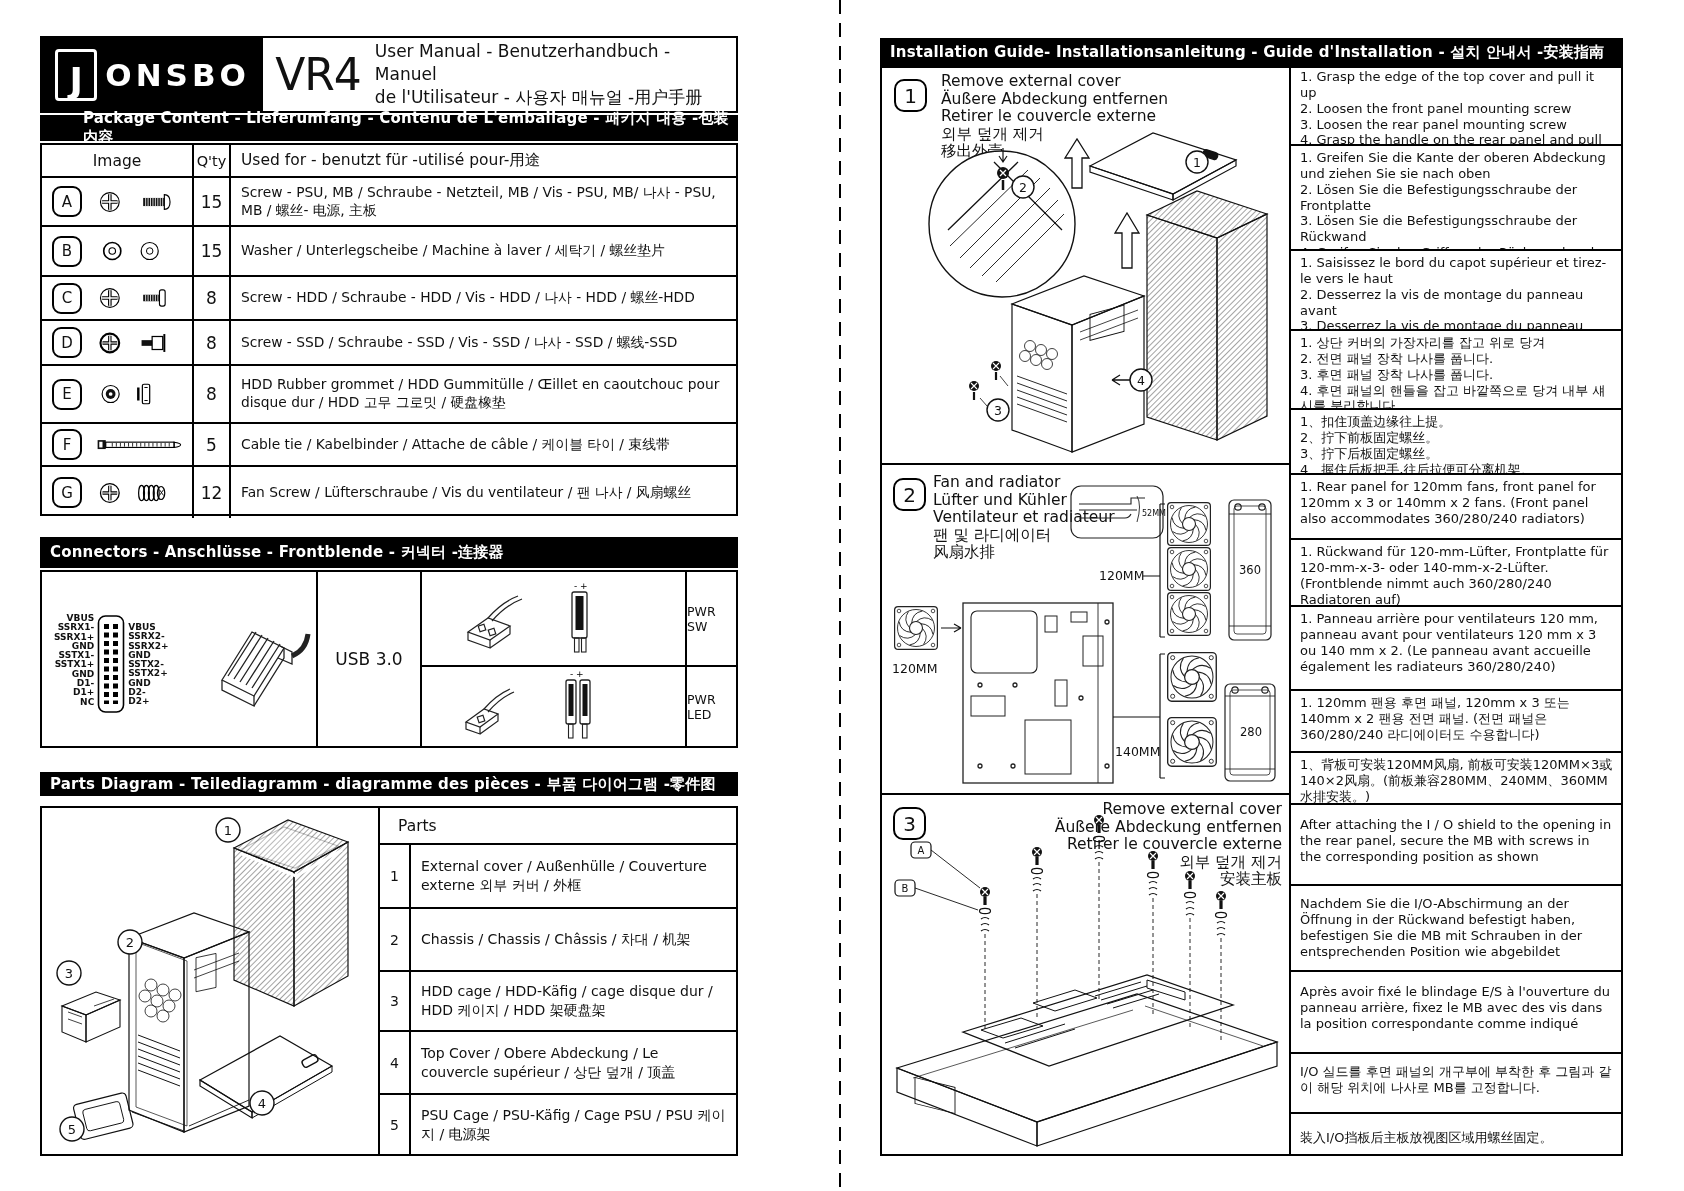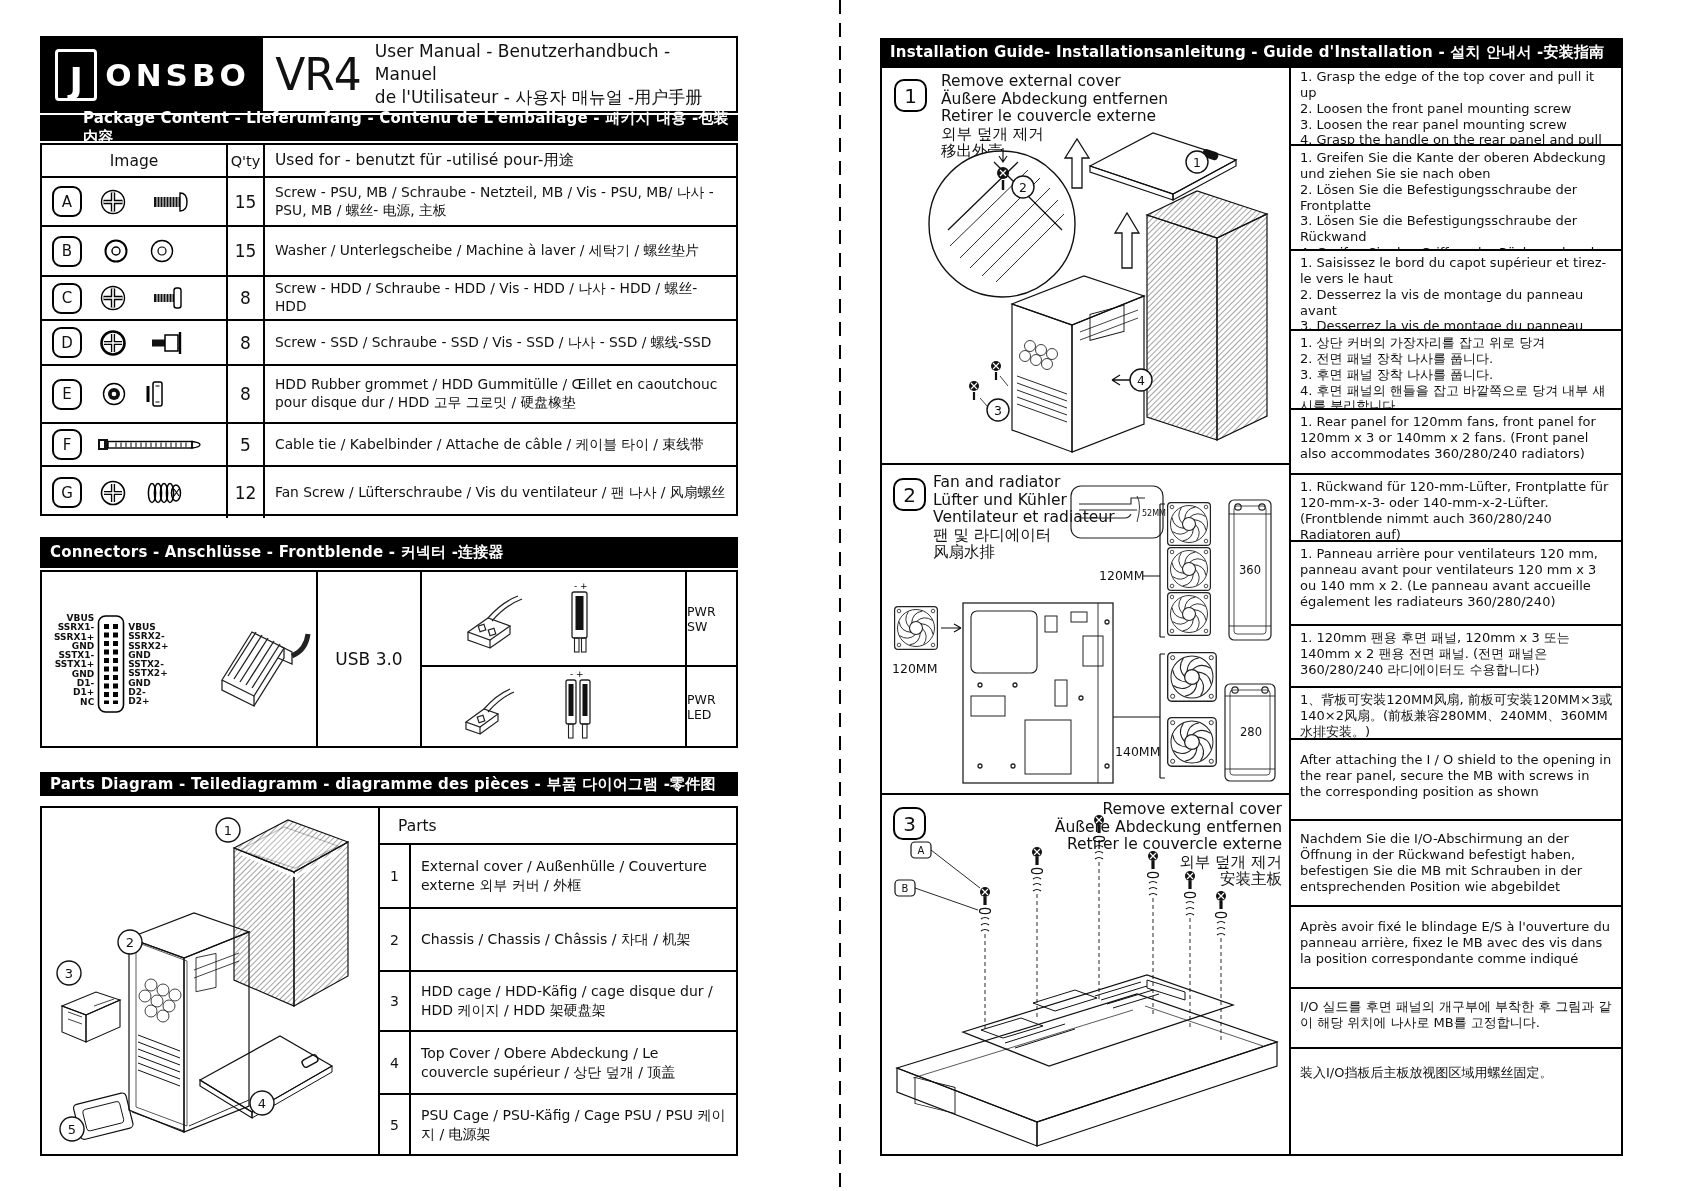--- a/index.html
+++ b/index.html
@@ -13,21 +13,21 @@
   .logo{width:222px;background:#000;color:#fff;display:flex;align-items:center;justify-content:center;gap:8px;}
   .logo-j{border:3px solid #fff;border-radius:4px;width:36px;height:46px;display:flex;align-items:flex-end;
           justify-content:center;font-size:36px;font-weight:bold;line-height:.9;}
   .logo-rest{font-size:31px;font-weight:bold;letter-spacing:4px;}
   .model{font-size:44px;letter-spacing:-1px;display:flex;align-items:center;padding:0 14px 0 12px;}
   .htitle{font-size:17px;line-height:23px;display:flex;flex-direction:column;justify-content:center;}
   
   .tbl{border:2px solid #000;box-sizing:border-box;background:#fff;}
   .prow{display:flex;border-top:2px solid #000;box-sizing:border-box;}
   .prow:first-child{border-top:none;}
-  .c-img{width:184px;display:flex;align-items:center;padding-left:10px;box-sizing:border-box;gap:14px;}
+  .c-img{width:150px;display:flex;align-items:center;padding-left:10px;box-sizing:border-box;gap:14px;}
   .c-qty{width:39px;border-left:2px solid #000;border-right:2px solid #000;display:flex;align-items:center;
          justify-content:center;font-size:17px;box-sizing:border-box;}
   .c-desc{flex:1;display:flex;align-items:center;padding:3px 10px;font-size:13.8px;line-height:1.3;box-sizing:border-box;}
   .lb{width:30px;height:31px;border:2px solid #000;border-radius:9px;display:flex;align-items:center;
       justify-content:center;font-size:15px;flex:0 0 auto;box-sizing:border-box;}
   .hcell{font-size:15.5px;}
   
   .pinout{display:flex;gap:3px;align-items:flex-start;}
   .pin-col{font-size:9px;font-weight:bold;line-height:9.3px;white-space:pre-line;}
   .pin-col.r{text-align:right;}
@@ -630,20 +630,24 @@
 3. Lösen Sie die Befestigungsschraube der Rückwand
 4. Greifen Sie den Griff an der Rückwand und ziehen Sie ihn nach außen, um das innere Gehäuse zu trennen</div>
     <div class="rbox" style="height:80px;">1. Saisissez le bord du capot supérieur et tirez-le vers le haut
 2. Desserrez la vis de montage du panneau avant
 3. Desserrez la vis de montage du panneau arrière
 4. Saisissez la poignée sur le panneau arrière et tirez-la vers l'extérieur pour séparer le châssis interne</div>
     <div class="rbox" style="height:79px;">1. 상단 커버의 가장자리를 잡고 위로 당겨
 2. 전면 패널 장착 나사를 풉니다.
 3. 후면 패널 장착 나사를 풉니다.
 4. 후면 패널의 핸들을 잡고 바깥쪽으로 당겨 내부 섀시를 분리합니다.</div>
+    <div class="rbox" style="height:65px;">1、扣住顶盖边缘往上提。
+2、拧下前板固定螺丝。
+3、拧下后板固定螺丝。
+4、握住后板把手,往后拉便可分离机架。</div>
 
     <div class="rbox" style="height:65px;">1. Rear panel for 120mm fans, front panel for 120mm x 3 or 140mm x 2 fans. (Front panel also accommodates 360/280/240 radiators)</div>
     <div class="rbox" style="height:67px;">1. Rückwand für 120-mm-Lüfter, Frontplatte für 120-mm-x-3- oder 140-mm-x-2-Lüfter. (Frontblende nimmt auch 360/280/240 Radiatoren auf)</div>
     <div class="rbox" style="height:84px;">1. Panneau arrière pour ventilateurs 120 mm, panneau avant pour ventilateurs 120 mm x 3 ou 140 mm x 2. (Le panneau avant accueille également les radiateurs 360/280/240)</div>
     <div class="rbox" style="height:62px;">1. 120mm 팬용 후면 패널, 120mm x 3 또는 140mm x 2 팬용 전면 패널. (전면 패널은 360/280/240 라디에이터도 수용합니다)</div>
     <div class="rbox" style="height:52px;">1、背板可安装120MM风扇, 前板可安装120MM×3或140×2风扇。(前板兼容280MM、240MM、360MM水排安装。)</div>
 
     <div class="rbox" style="height:81px;padding-top:12px;">After attaching the I / O shield to the opening in the rear panel, secure the MB with screws in the corresponding position as shown</div>
     <div class="rbox" style="height:86px;padding-top:10px;">Nachdem Sie die I/O-Abschirmung an der Öffnung in der Rückwand befestigt haben, befestigen Sie die MB mit Schrauben in der entsprechenden Position wie abgebildet</div>
     <div class="rbox" style="height:82px;padding-top:12px;">Après avoir fixé le blindage E/S à l'ouverture du panneau arrière, fixez le MB avec des vis dans la position correspondante comme indiqué</div>

